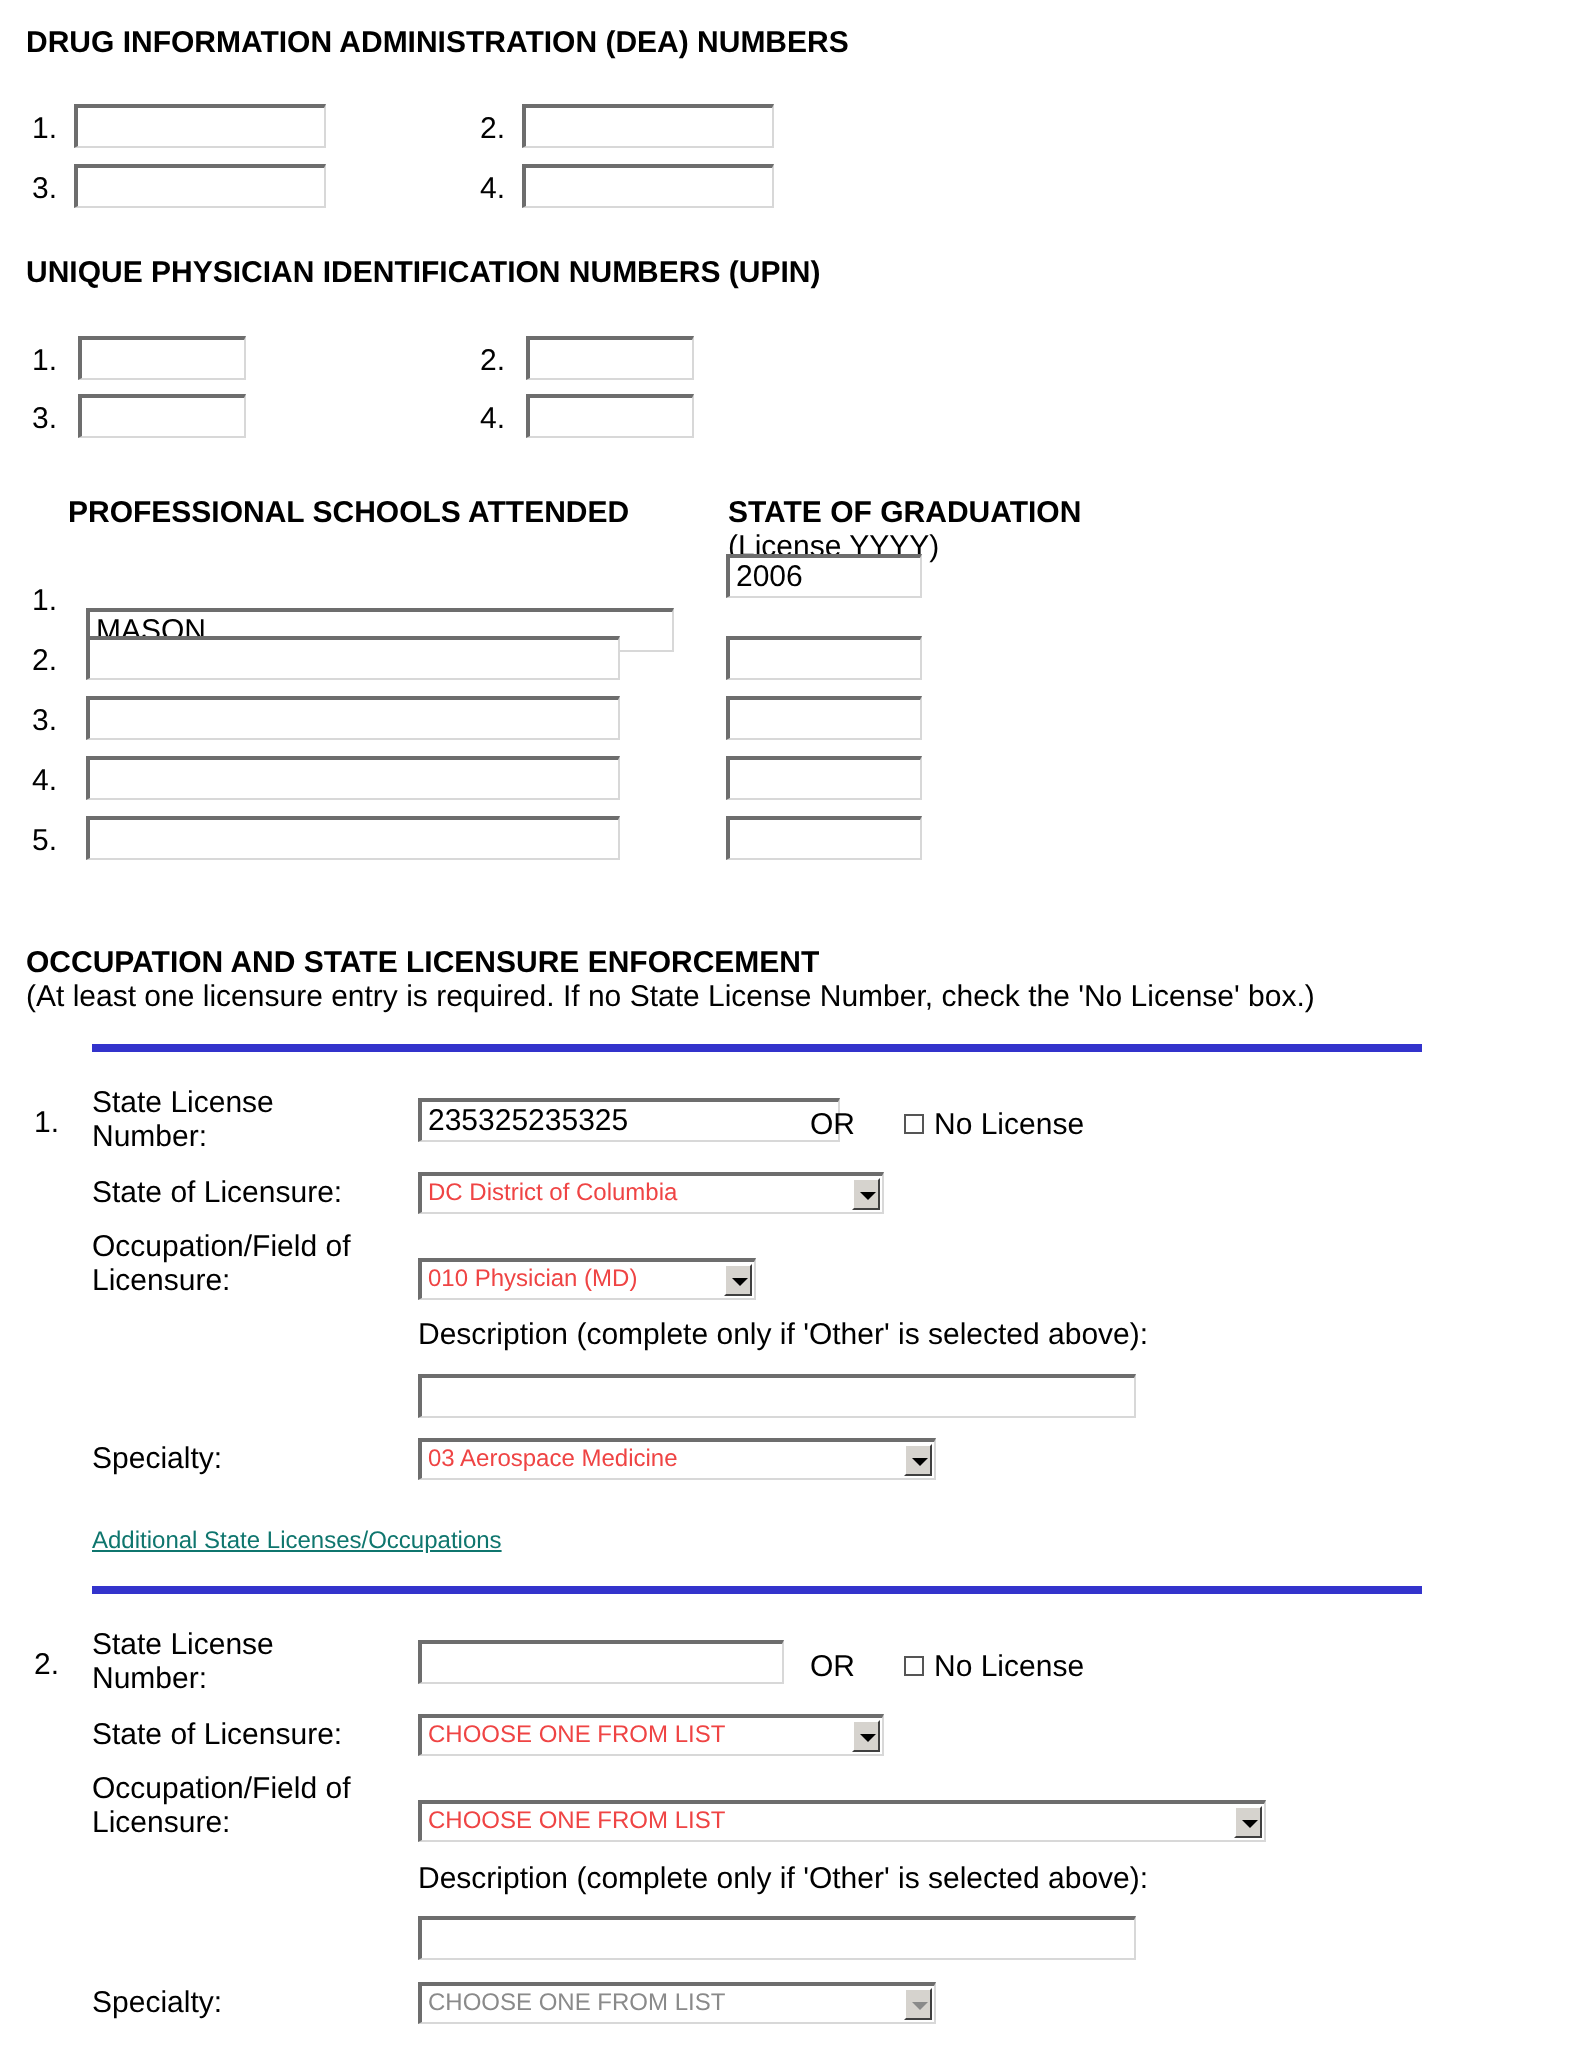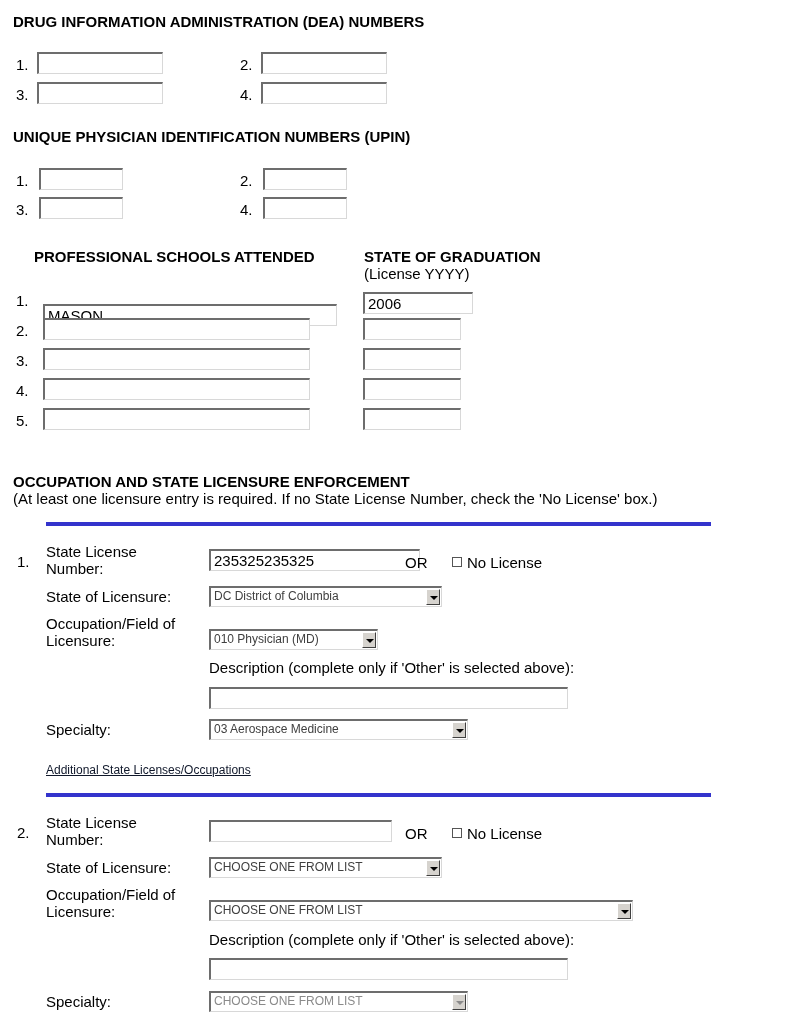--- a/index.html
+++ b/index.html
@@ -19,42 +19,42 @@
     border-right: 1px solid #d8d8d8; border-bottom: 1px solid #d8d8d8;
     font-family: "Liberation Sans", sans-serif; font-size: 15px;
     padding: 1px 3px; color: #000; line-height: 17px;
   }
   .sel {
     position: absolute; box-sizing: border-box; height: 21px;
     background: #fff;
     border-top: 2px solid #6d6d6d; border-left: 2px solid #6d6d6d;
     border-right: 1px solid #d8d8d8; border-bottom: 1px solid #d8d8d8;
     font-family: "Liberation Sans", sans-serif; font-size: 12px;
-    padding: 1px 3px; line-height: 15px; color: #404040; white-space: nowrap;
+    padding: 1px 3px; line-height: 15px; color: #ef4444; white-space: nowrap;
     overflow: hidden;
   }
   .sel.disabled { color: #8a8a8a; }
   .arrow {
     position: absolute; right: 1px; top: 1px; width: 14px; height: 16px;
     background: #d6d3ce; box-sizing: border-box;
     border-top: 1px solid #fff; border-left: 1px solid #fff;
     border-right: 1px solid #404040; border-bottom: 1px solid #404040;
   }
   .arrow::after {
     content: ""; position: absolute; left: 3px; top: 6px;
     border-left: 4px solid transparent; border-right: 4px solid transparent;
     border-top: 4px solid #000;
   }
   .sel.disabled .arrow::after { border-top-color: #8a8a8a; }
   .rule { position: absolute; left: 46px; width: 665px; height: 4px; background: #3333cc; }
   .chk {
     position: absolute; width: 10px; height: 10px; box-sizing: border-box;
     border: 1px solid #555; background: #fff;
   }
-  .link { color: #0f172a; text-decoration: underline; font-size: 12px; cursor: pointer; white-space: nowrap; }
+  .link { color: #0f766e; text-decoration: underline; font-size: 12px; cursor: pointer; white-space: nowrap; }
   .lbl { white-space: nowrap; line-height: 17px; }
 </style>
 </head>
 <body>
 
 <div class="abs heading" style="left:13px;top:13px;">DRUG INFORMATION ADMINISTRATION (DEA) NUMBERS</div>
 <span class="abs num" style="left:16px;top:56px;">1.</span>
 <input class="txt" style="left: 37px; top: 52px; width: 126px;" value="">
 <span class="abs num" style="left:240px;top:56px;">2.</span>
 <input class="txt" style="left: 261px; top: 52px; width: 126px;" value="">
@@ -72,21 +72,21 @@
 <input class="txt" style="left: 39px; top: 197px; width: 84px;" value="">
 <span class="abs num" style="left:240px;top:201px;">4.</span>
 <input class="txt" style="left: 263px; top: 197px; width: 84px;" value="">
 
 <div class="abs heading" style="left:34px;top:248px;">PROFESSIONAL SCHOOLS ATTENDED</div>
 <div class="abs heading" style="left:364px;top:248px;">STATE OF GRADUATION</div>
 <div class="abs sub" style="left:364px;top:265px;">(License YYYY)</div>
 
 <span class="abs num" style="left:16px;top:292px;">1.</span>
 <input class="txt" style="left: 43px; top: 304px; width: 294px;" value="MASON">
-<input class="txt" style="left: 363px; top: 292px; width: 110px;" value="2006">
+<input class="txt" style="left: 363px; top: 277px; width: 98px;" value="2006">
 
 <span class="abs num" style="left:16px;top:322px;">2.</span>
 <input class="txt" style="left: 43px; top: 318px; width: 267px;" value="">
 <input class="txt" style="left: 363px; top: 318px; width: 98px;" value="">
 
 <span class="abs num" style="left:16px;top:352px;">3.</span>
 <input class="txt" style="left: 43px; top: 348px; width: 267px;" value="">
 <input class="txt" style="left: 363px; top: 348px; width: 98px;" value="">
 
 <span class="abs num" style="left:16px;top:382px;">4.</span>

